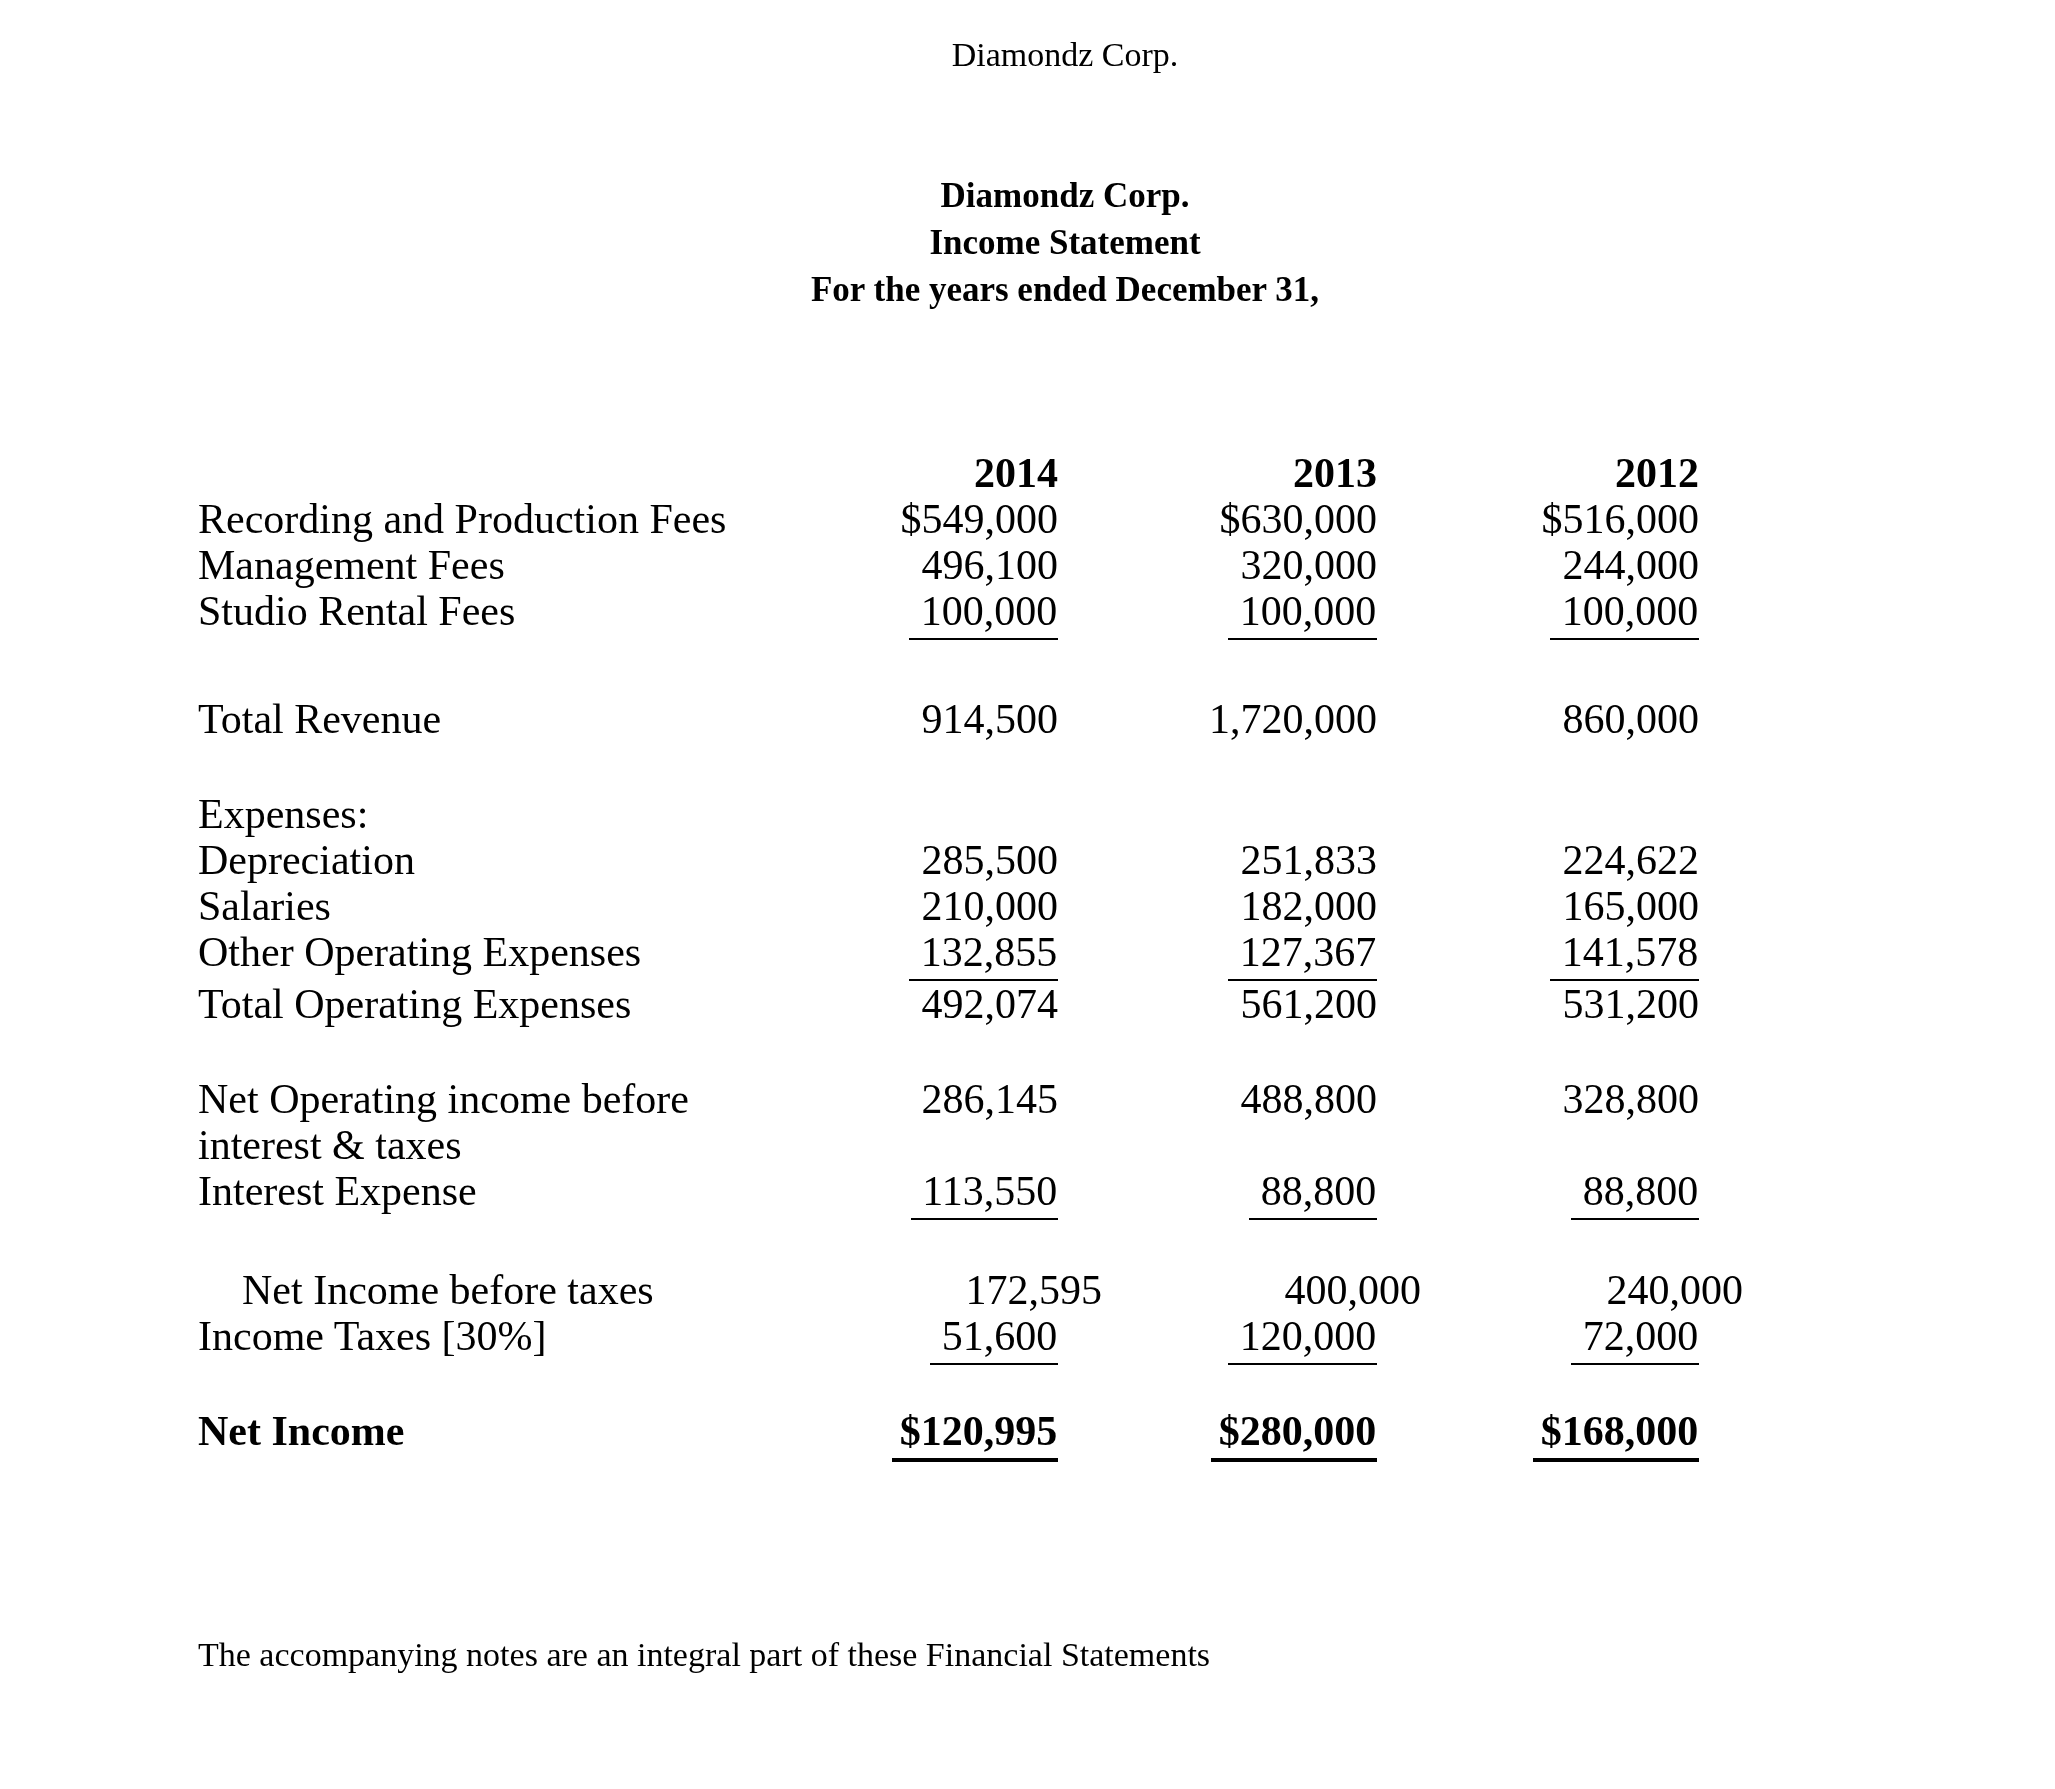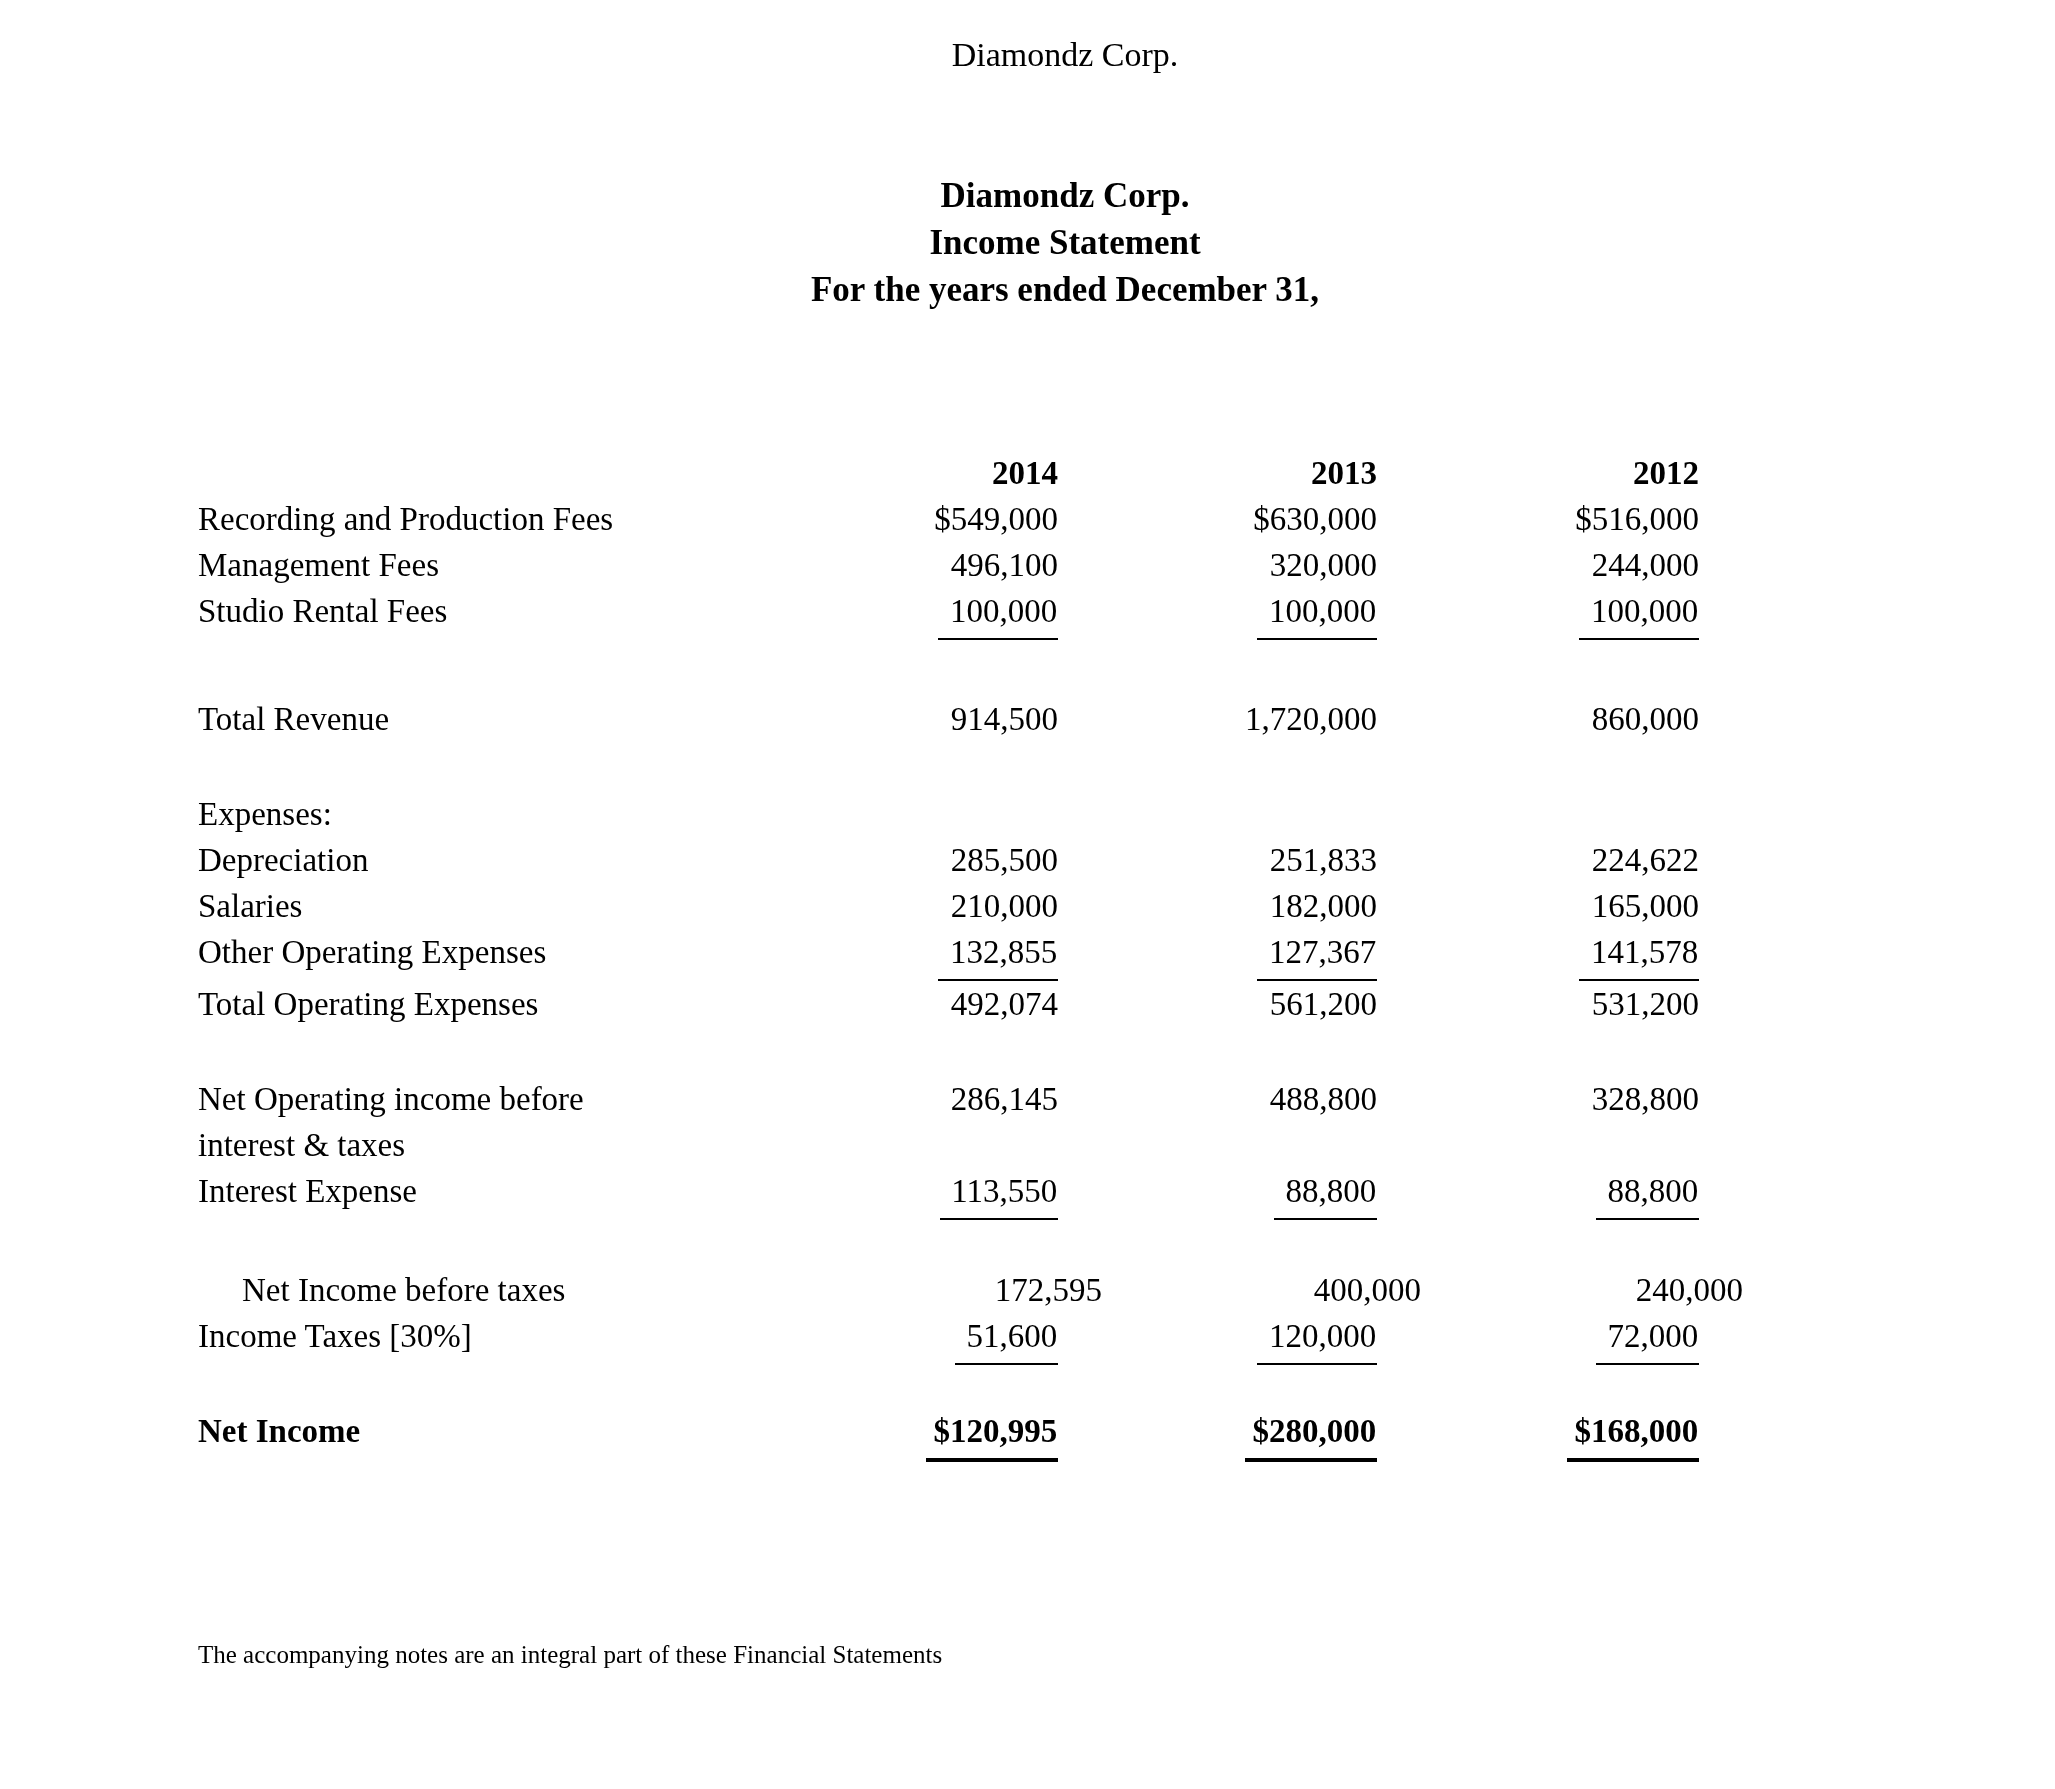--- a/index.html
+++ b/index.html
@@ -39,21 +39,21 @@
     font-size: 35px;
     line-height: 47px;
   }
 
   
   .statement {
     position: absolute;
     top: 450px;
     left: 198px;
     width: 1501px;
-    font-size: 33px;
+    font-size: 42px;
     line-height: 46px;
   }
   .row {
     display: grid;
     grid-template-columns: 539px 321px 319px 322px;
     align-items: start;
   }
   .cell { white-space: nowrap; }
   .cell.num { text-align: right; }
   .row.bold { font-weight: bold; }
@@ -75,21 +75,21 @@
     padding-left: 7.4px;
   }
 
   .label-line2 { line-height: 46px; }
 
   
   .footer-note {
     position: absolute;
     top: 1632px;
     left: 198px;
-    font-size: 25px;
+    font-size: 34px;
     line-height: 46px;
     white-space: nowrap;
   }
 </style>
 </head>
 <body>
 
 <div class="top-title">Diamondz Corp.</div>
 
 <div class="header-block">

